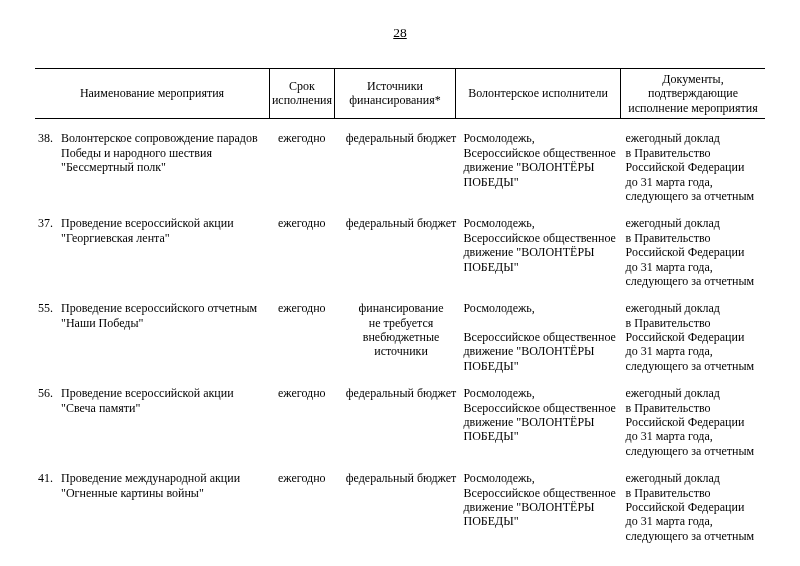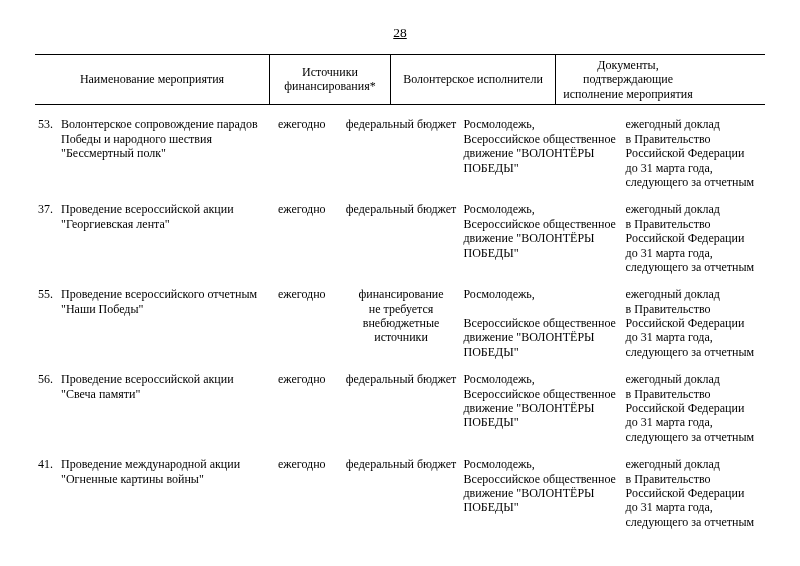--- a/index.html
+++ b/index.html
@@ -13,21 +13,21 @@
   }
   .page {
     width: 800px;
     height: 566px;
     padding: 26px 35px 0 35px;
   }
   .page-number {
     text-align: center;
     font-size: 13.5px;
     line-height: 1;
-    margin-bottom: 14px;
+    margin-bottom: 28px;
     text-decoration: underline;
   }
   .doc-table { width: 730px; font-size: 12px; }
   .thead {
     display: flex;
     align-items: stretch;
     border-top: 1px solid #000;
     border-bottom: 1px solid #000;
   }
   .th {
@@ -60,33 +60,35 @@
 </style>
 </head>
 <body>
 
 <div class="page">
   <div class="page-number">28</div>
 
   <div class="doc-table">
     <div class="thead">
       <div class="th c1">Наименование мероприятия</div>
+      <div class="th c2">Срок
+исполнения</div>
       <div class="th c3">Источники
 финансирования*</div>
       <div class="th c4">Волонтерское исполнители</div>
       <div class="th c5">Документы,
 подтверждающие
 исполнение мероприятия</div>
     </div>
 
     <div class="tbody">
 
       <div class="row">
         <div class="cell c1 cell-name">
-          <span class="num">53.</span>
+          <span class="num">38.</span>
           <span class="name">Волонтерское сопровождение парадов
 Победы и народного шествия
 "Бессмертный полк"</span>
         </div>
         <div class="cell c2 cell-term">ежегодно</div>
         <div class="cell c3 cell-source">федеральный бюджет</div>
         <div class="cell c4 cell-exec">Росмолодежь,
 Всероссийское общественное
 движение "ВОЛОНТЁРЫ
 ПОБЕДЫ"</div>

